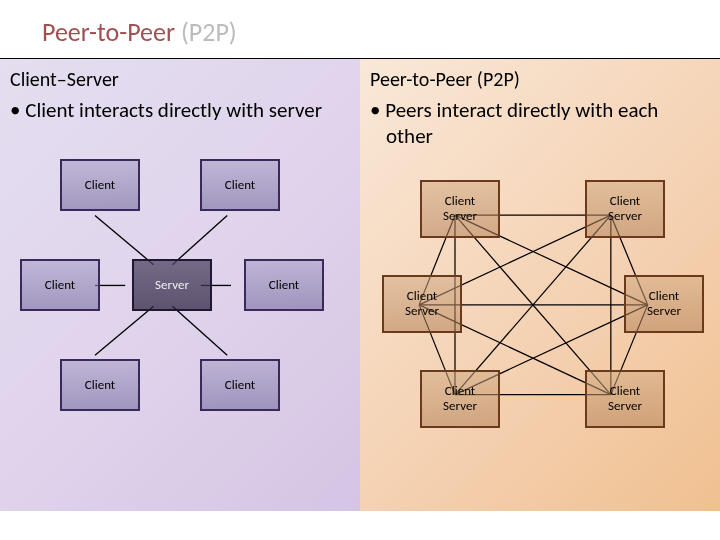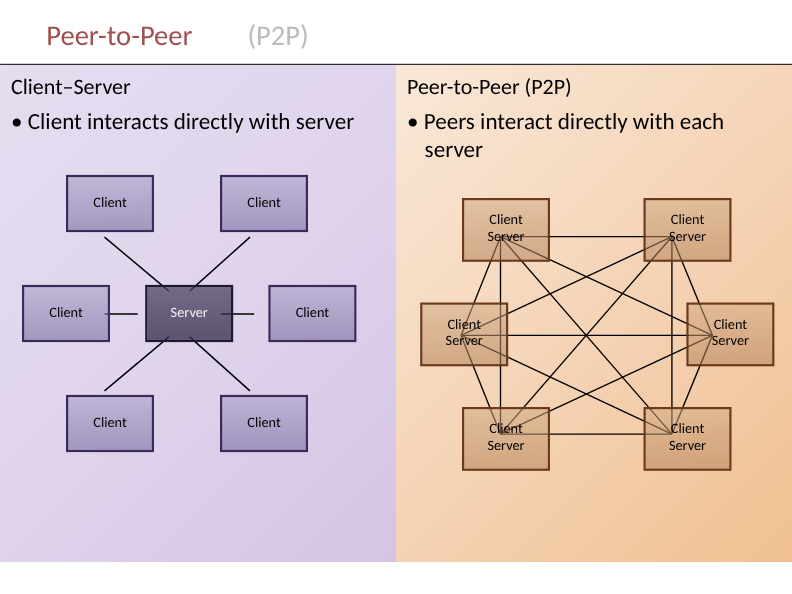--- a/index.html
+++ b/index.html
@@ -10,21 +10,21 @@
     background: #fff;
     position: relative;
   }
   .title-bar {
     padding: 16px 0 10px 42px;
     font-size: 26px;
     font-weight: 400;
     color: #a05050;
     border-bottom: 1px solid #000;
   }
-  .title-bar .paren { color: #bbb; margin-left: 44px; }
+  .title-bar .paren { color: #bbb; }
   .columns {
     display: flex;
     height: 452px;
   }
   .col {
     width: 360px;
     position: relative;
     padding: 8px 10px;
   }
   .col-left {
@@ -145,21 +145,21 @@
           <span>Client</span>
         </div>
       <div class="node l-br">
           <span>Client</span>
         </div>
     </div>
   </div>
 
   <div class="col col-right">
     <div class="col-title">Peer-to-Peer (P2P)</div>
-    <div class="col-bullet">Peers interact directly with each server</div>
+    <div class="col-bullet">Peers interact directly with each other</div>
 
     <div class="diagram">
       <svg class="connections" viewBox="0 0 360 320">
         <g stroke="#000" stroke-width="1.3" fill="none">
 
           <line x1="90" y1="49" x2="255" y2="49"></line>
           <line x1="90" y1="49" x2="52" y2="144"></line>
           <line x1="90" y1="49" x2="294" y2="144"></line>
           <line x1="90" y1="49" x2="90" y2="239"></line>
           <line x1="90" y1="49" x2="255" y2="239"></line>

